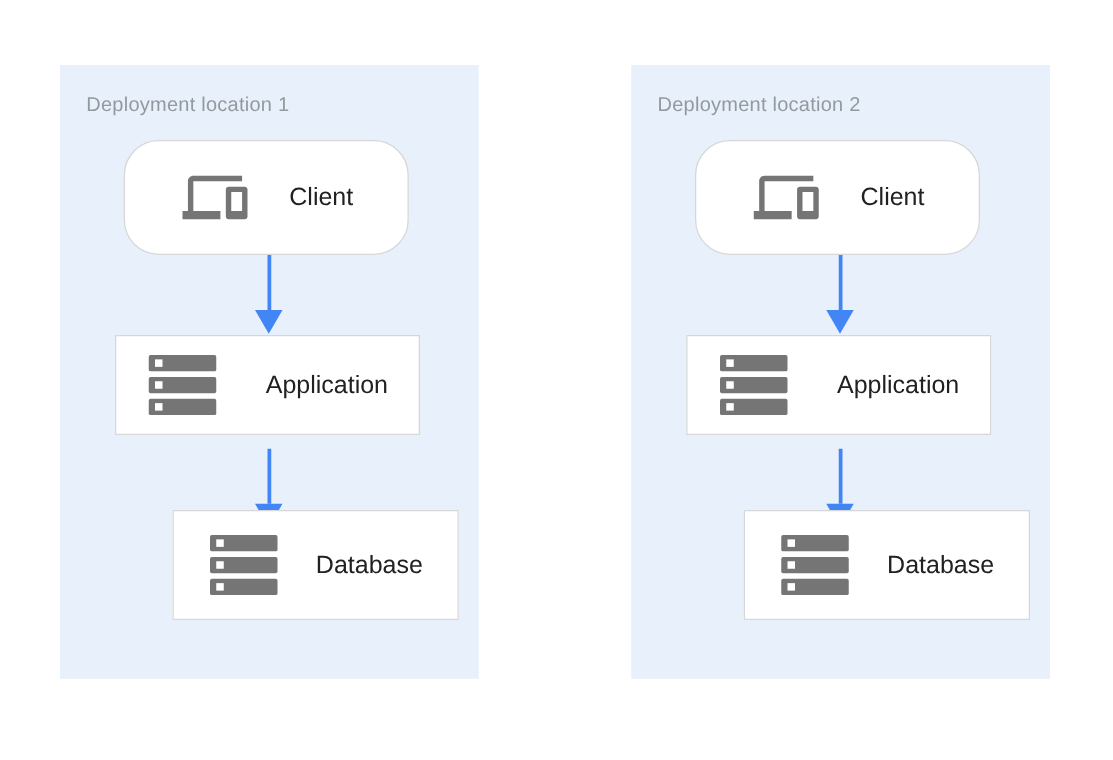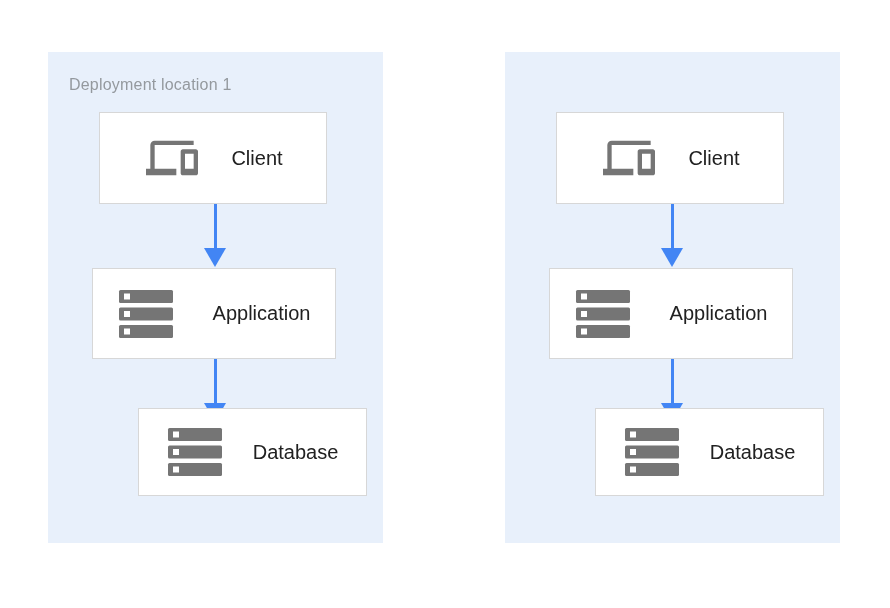--- a/index.html
+++ b/index.html
@@ -43,22 +43,22 @@
 
   .node {
     position: absolute;
     background: var(--box-bg);
     border: 1px solid var(--box-border);
     display: flex;
     align-items: center;
     justify-content: center;
     gap: 30px;
   }
-  .node-client   { left: 51px; top: 60px;  width: 228px; height: 92px; }
-  .node-app      { left: 44px; top: 216px; width: 244px; height: 91px; gap: 39px; }
+  .node-client   { left: 51px; top: 60px;  width: 228px; height: 92px; border-radius: 28px; }
+  .node-app      { left: 44px; top: 216px; width: 244px; height: 80px; gap: 39px; }
   .node-database { left: 51px; top: 356px; width: 229px; height: 88px; margin-left: 39px; }
 
   .node-label {
     font-size: 20px;
     color: var(--label-text);
     white-space: nowrap;
   }
   .icon { display: inline-flex; line-height: 0; }
 
   .arrow {
@@ -132,20 +132,21 @@
           <rect x="6" y="21" width="6" height="6" fill="#FFFFFF"></rect>
           <rect x="1" y="35" width="54" height="13" rx="1.5" fill="#757575"></rect>
           <rect x="6" y="38.5" width="6" height="6" fill="#FFFFFF"></rect>
         </svg>
       </span>
       <span class="node-label">Database</span>
     </div>
   </div>
 
   <div class="panel panel-2">
+    <div class="panel-title">Deployment location 2</div>
 
     <div class="node node-client">
       <span class="icon">
         <svg width="58" height="52" viewBox="0 0 24 24" fill="#757575" xmlns="http://www.w3.org/2000/svg">
           <path d="M4 6h18V4H4c-1.1 0-2 .9-2 2v11H0v3h14v-3H4V6zm19 2h-6c-.55 0-1 .45-1 1v10c0 .55.45 1 1 1h6c.55 0 1-.45 1-1V9c0-.55-.45-1-1-1zm-1 9h-4v-7h4v7z"></path>
         </svg>
       </span>
       <span class="node-label">Client</span>
     </div>
 

